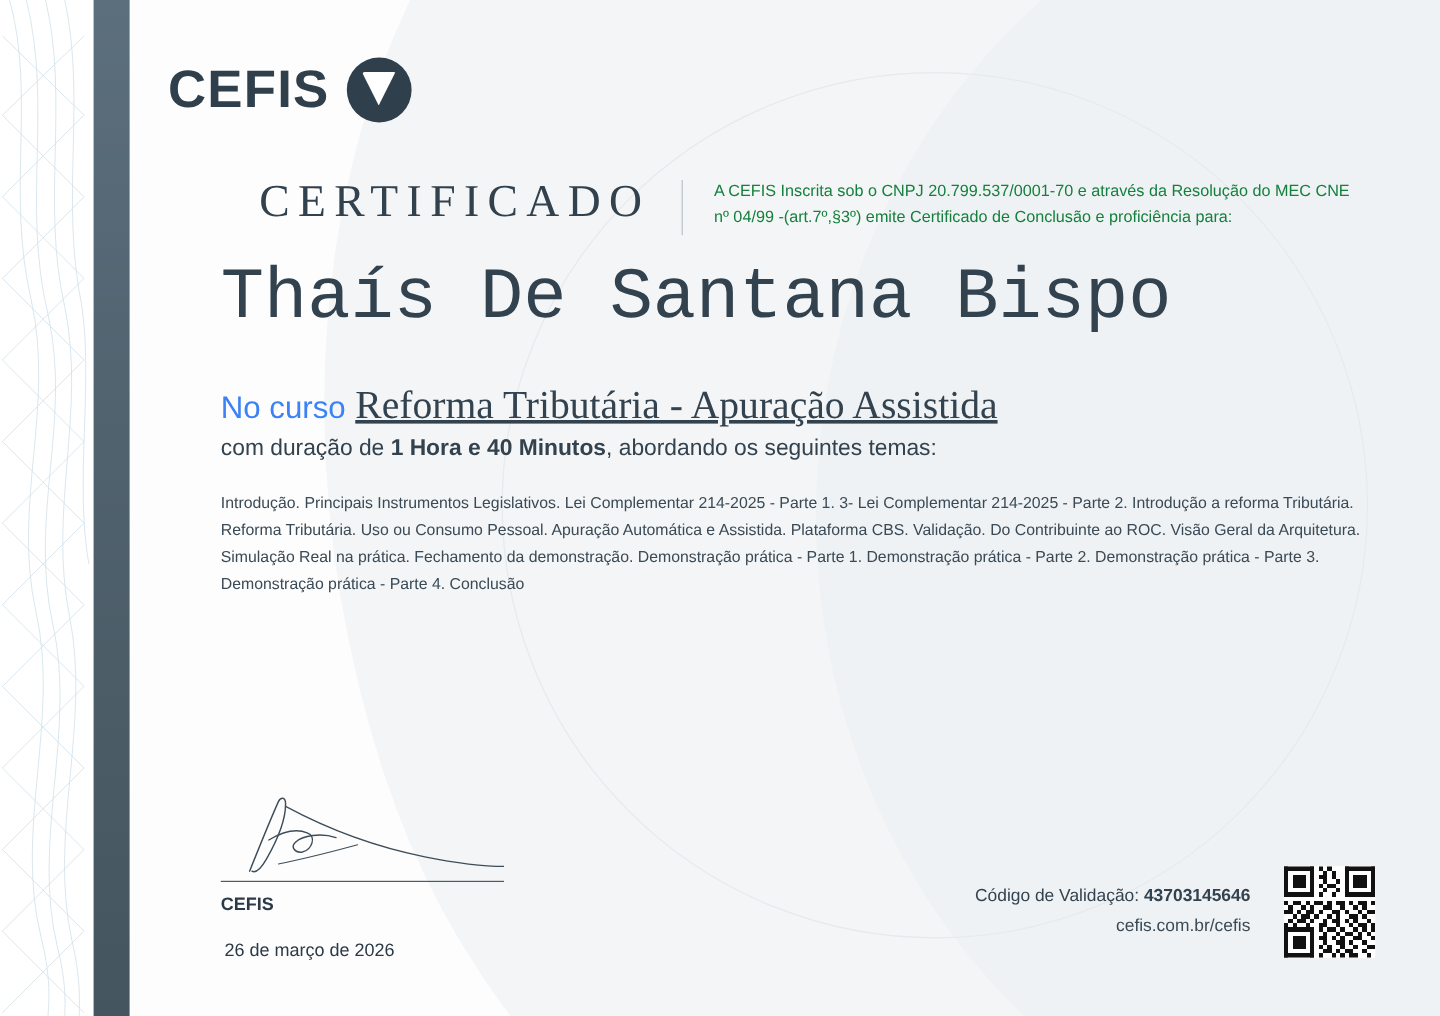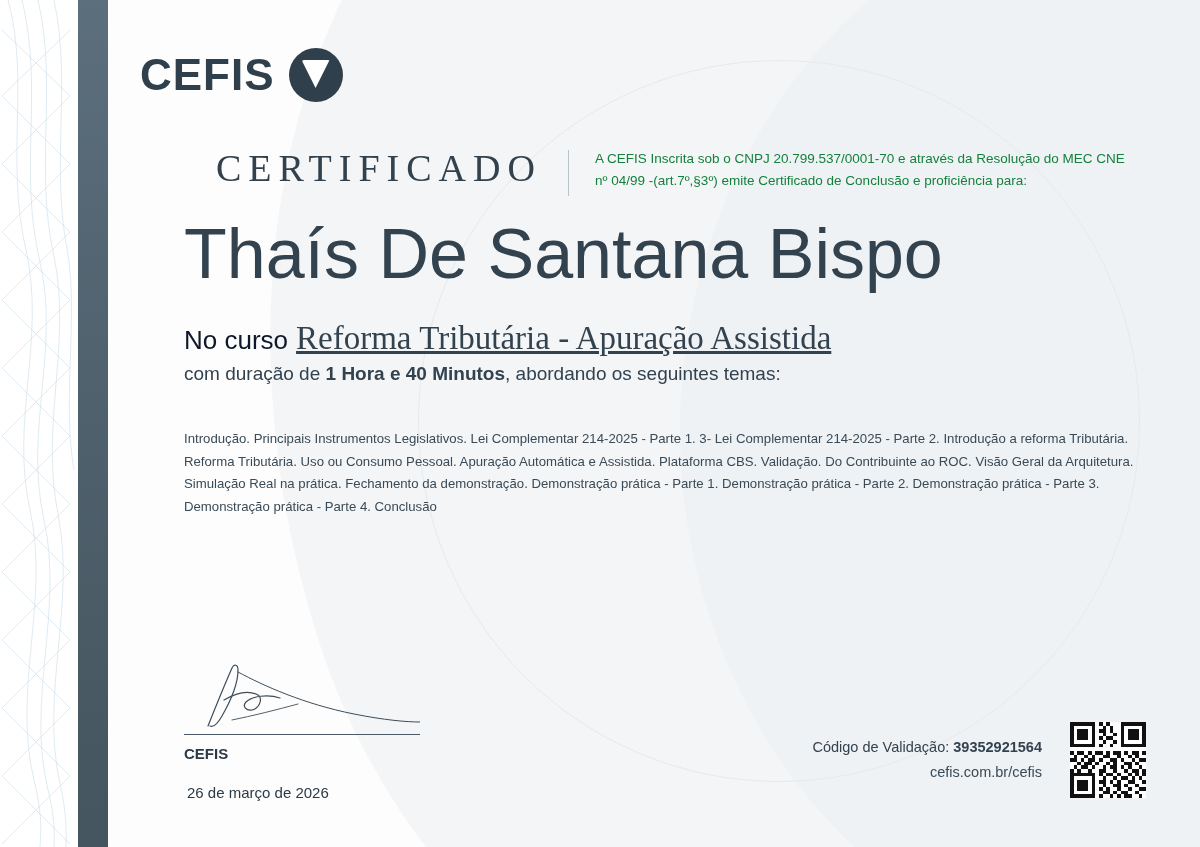--- a/index.html
+++ b/index.html
@@ -139,38 +139,38 @@
     line-height: 1.65;
     color: #15803d;
     max-width: 540px;
   }
 
   
   .name {
     position: absolute;
     left: 44px;
     top: 218px;
-    font-family: Liberation Sans, sans-serif;
-    font-size: 70px;
+    font-family: Liberation Mono, monospace;
+    font-size: 60px;
     line-height: 1.05;
     color: #33424f;
     white-space: nowrap;
   }
 
   
   .course-line {
     position: absolute;
     left: 44px;
     top: 320px;
     display: flex;
     align-items: baseline;
   }
   .course-prefix {
     font-size: 26px;
-    color: #0f172a;
+    color: #3b82f6;
     padding-right: 8px;
   }
   .course-name {
     font-family: "Liberation Serif", serif;
     font-size: 33px;
     color: #33424f;
     text-decoration: underline;
   }
 
   .duration-line {
@@ -178,21 +178,21 @@
     left: 44px;
     top: 363px;
     font-size: 19px;
     color: #33424f;
   }
   .duration-line b { font-weight: bold; }
 
   .topics {
     position: absolute;
     left: 44px;
-    top: 428px;
+    top: 408px;
     width: 960px;
     font-size: 13.2px;
     line-height: 1.72;
     color: #3a4a56;
     text-align: left;
   }
 
   
   .signature-block {
     position: absolute;
@@ -325,21 +325,21 @@
         </g>
       </svg>
       <div class="sign-line"></div>
       <div class="sign-name">CEFIS</div>
       <div class="sign-date">26 de março de 2026</div>
     </div>
 
     <div class="validation">
       <div>
         <span>Código de Validação:</span>
-        <span class="code">39352921564</span>
+        <span class="code">43703145646</span>
       </div>
       <div class="site">cefis.com.br/cefis</div>
     </div>
 
     <div class="qr">
       <svg width="76" height="76" viewBox="0 0 21 21" shape-rendering="crispEdges" aria-hidden="true">
         <rect width="21" height="21" fill="#ffffff"></rect>
         <g fill="#111111">
           <rect x="0" y="0" width="7" height="1"></rect>
             <rect x="0" y="6" width="7" height="1"></rect>

